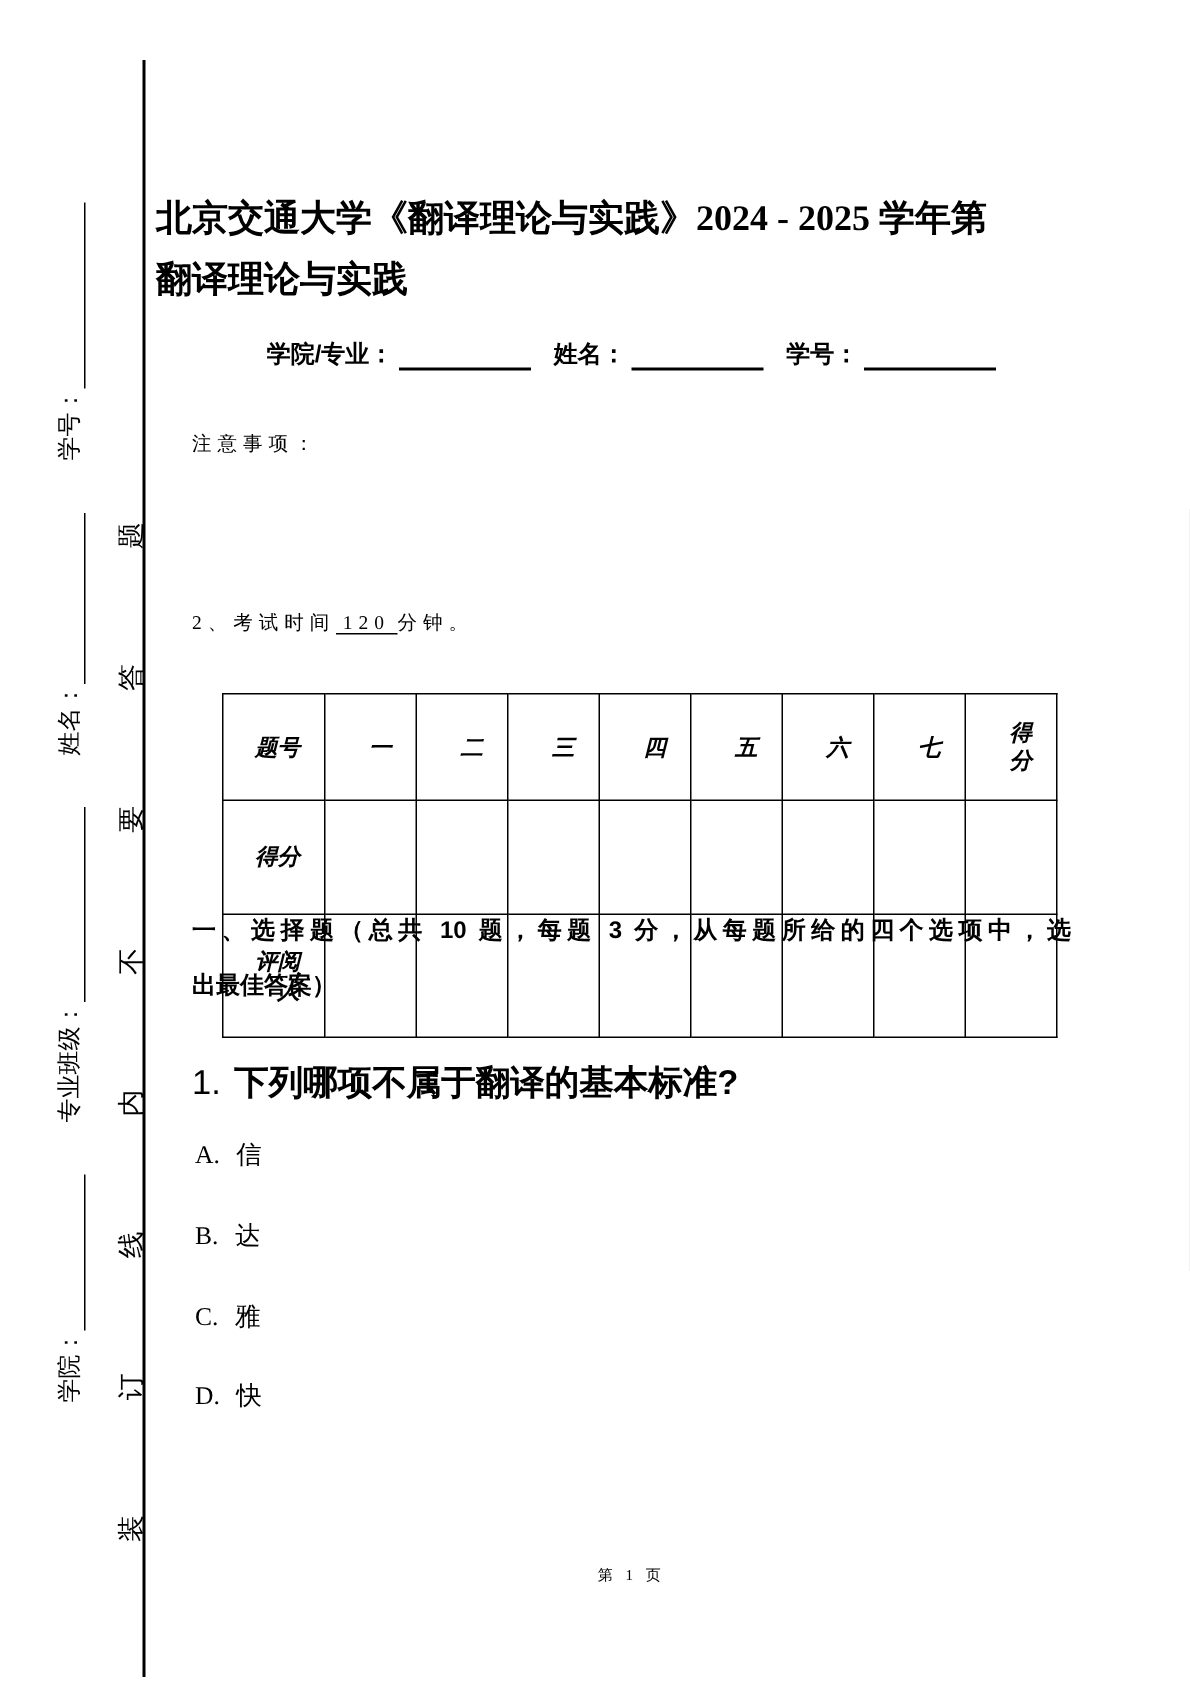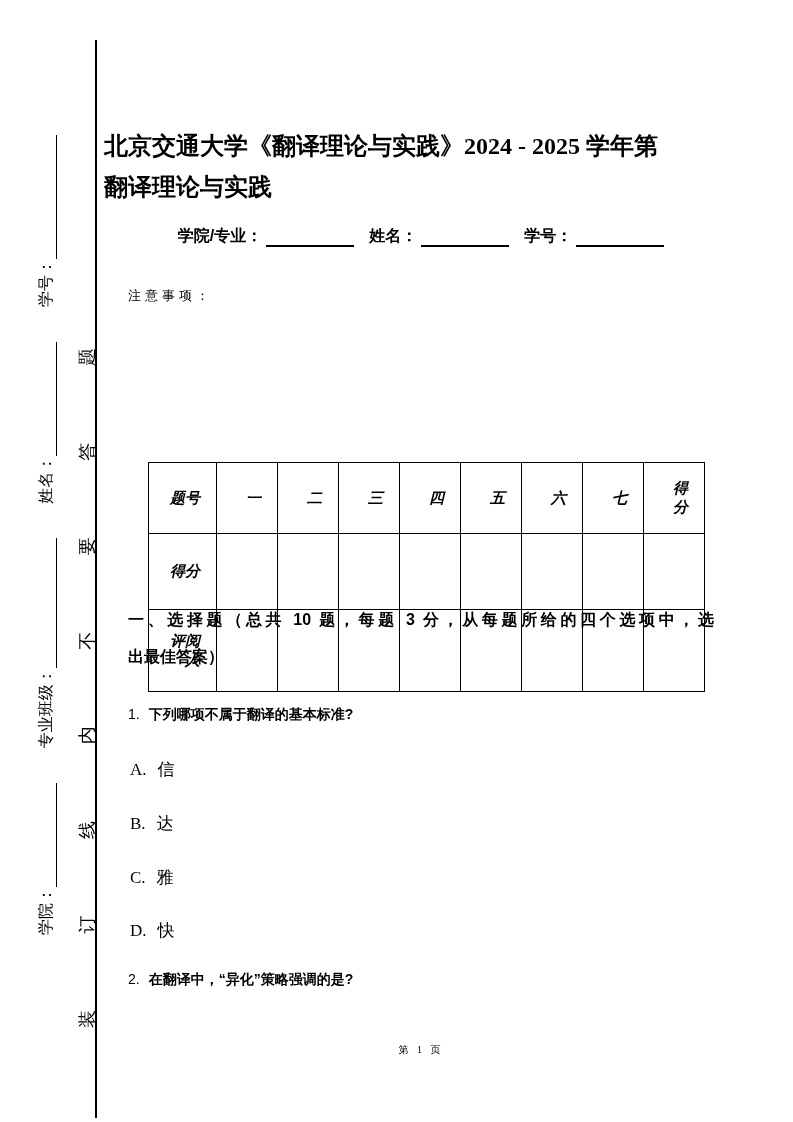--- a/index.html
+++ b/index.html
@@ -124,21 +124,21 @@
     font-size: 16px;
   }
   .sec-line-1 { top: 610px; text-align: justify; text-align-last: justify; }
   .sec-line-2 { top: 647px; }
 
   .question {
     position: absolute;
     left: 128px;
     font-family: "Liberation Sans", sans-serif;
     font-weight: 600;
-    font-size: 14px;
+    font-size: 23px;
     white-space: nowrap;
   }
   .q-1 { top: 706px; }
   .q-2 { top: 971px; }
   .q-num { margin-right: 9px; font-weight: 500; }
 
   .option {
     position: absolute;
     left: 130px;
     font-family: "Liberation Serif", serif;
@@ -211,20 +211,23 @@
       <span>姓名：</span>
       <span class="if-blank"></span>
     </span>
     <span class="if-group">
       <span>学号：</span>
       <span class="if-blank"></span>
     </span>
   </div>
 
   <div class="notes-heading">注意事项：</div>
+  <div class="note-item note-2">
+    <span>2、考试时间</span><span class="note-ul">120</span><span>分钟。</span>
+  </div>
 
   <table class="score-table">
     <colgroup>
       <col style="width:68px">
       <col style="width:61px">
         <col style="width:61px">
         <col style="width:61px">
         <col style="width:61px">
       <col style="width:61px">
         <col style="width:61px">
@@ -280,19 +283,16 @@
   <div class="option opt-b">
     <span class="opt-letter">B.</span><span>达</span>
   </div>
   <div class="option opt-c">
     <span class="opt-letter">C.</span><span>雅</span>
   </div>
   <div class="option opt-d">
     <span class="opt-letter">D.</span><span>快</span>
   </div>
 
-  <div class="question q-2">
-    <span class="q-num">2.</span><span>在翻译中，“异化”策略强调的是?</span>
-  </div>
 
   <div class="page-footer">第 1 页</div>
 
 </div>
 
 </body></html>

